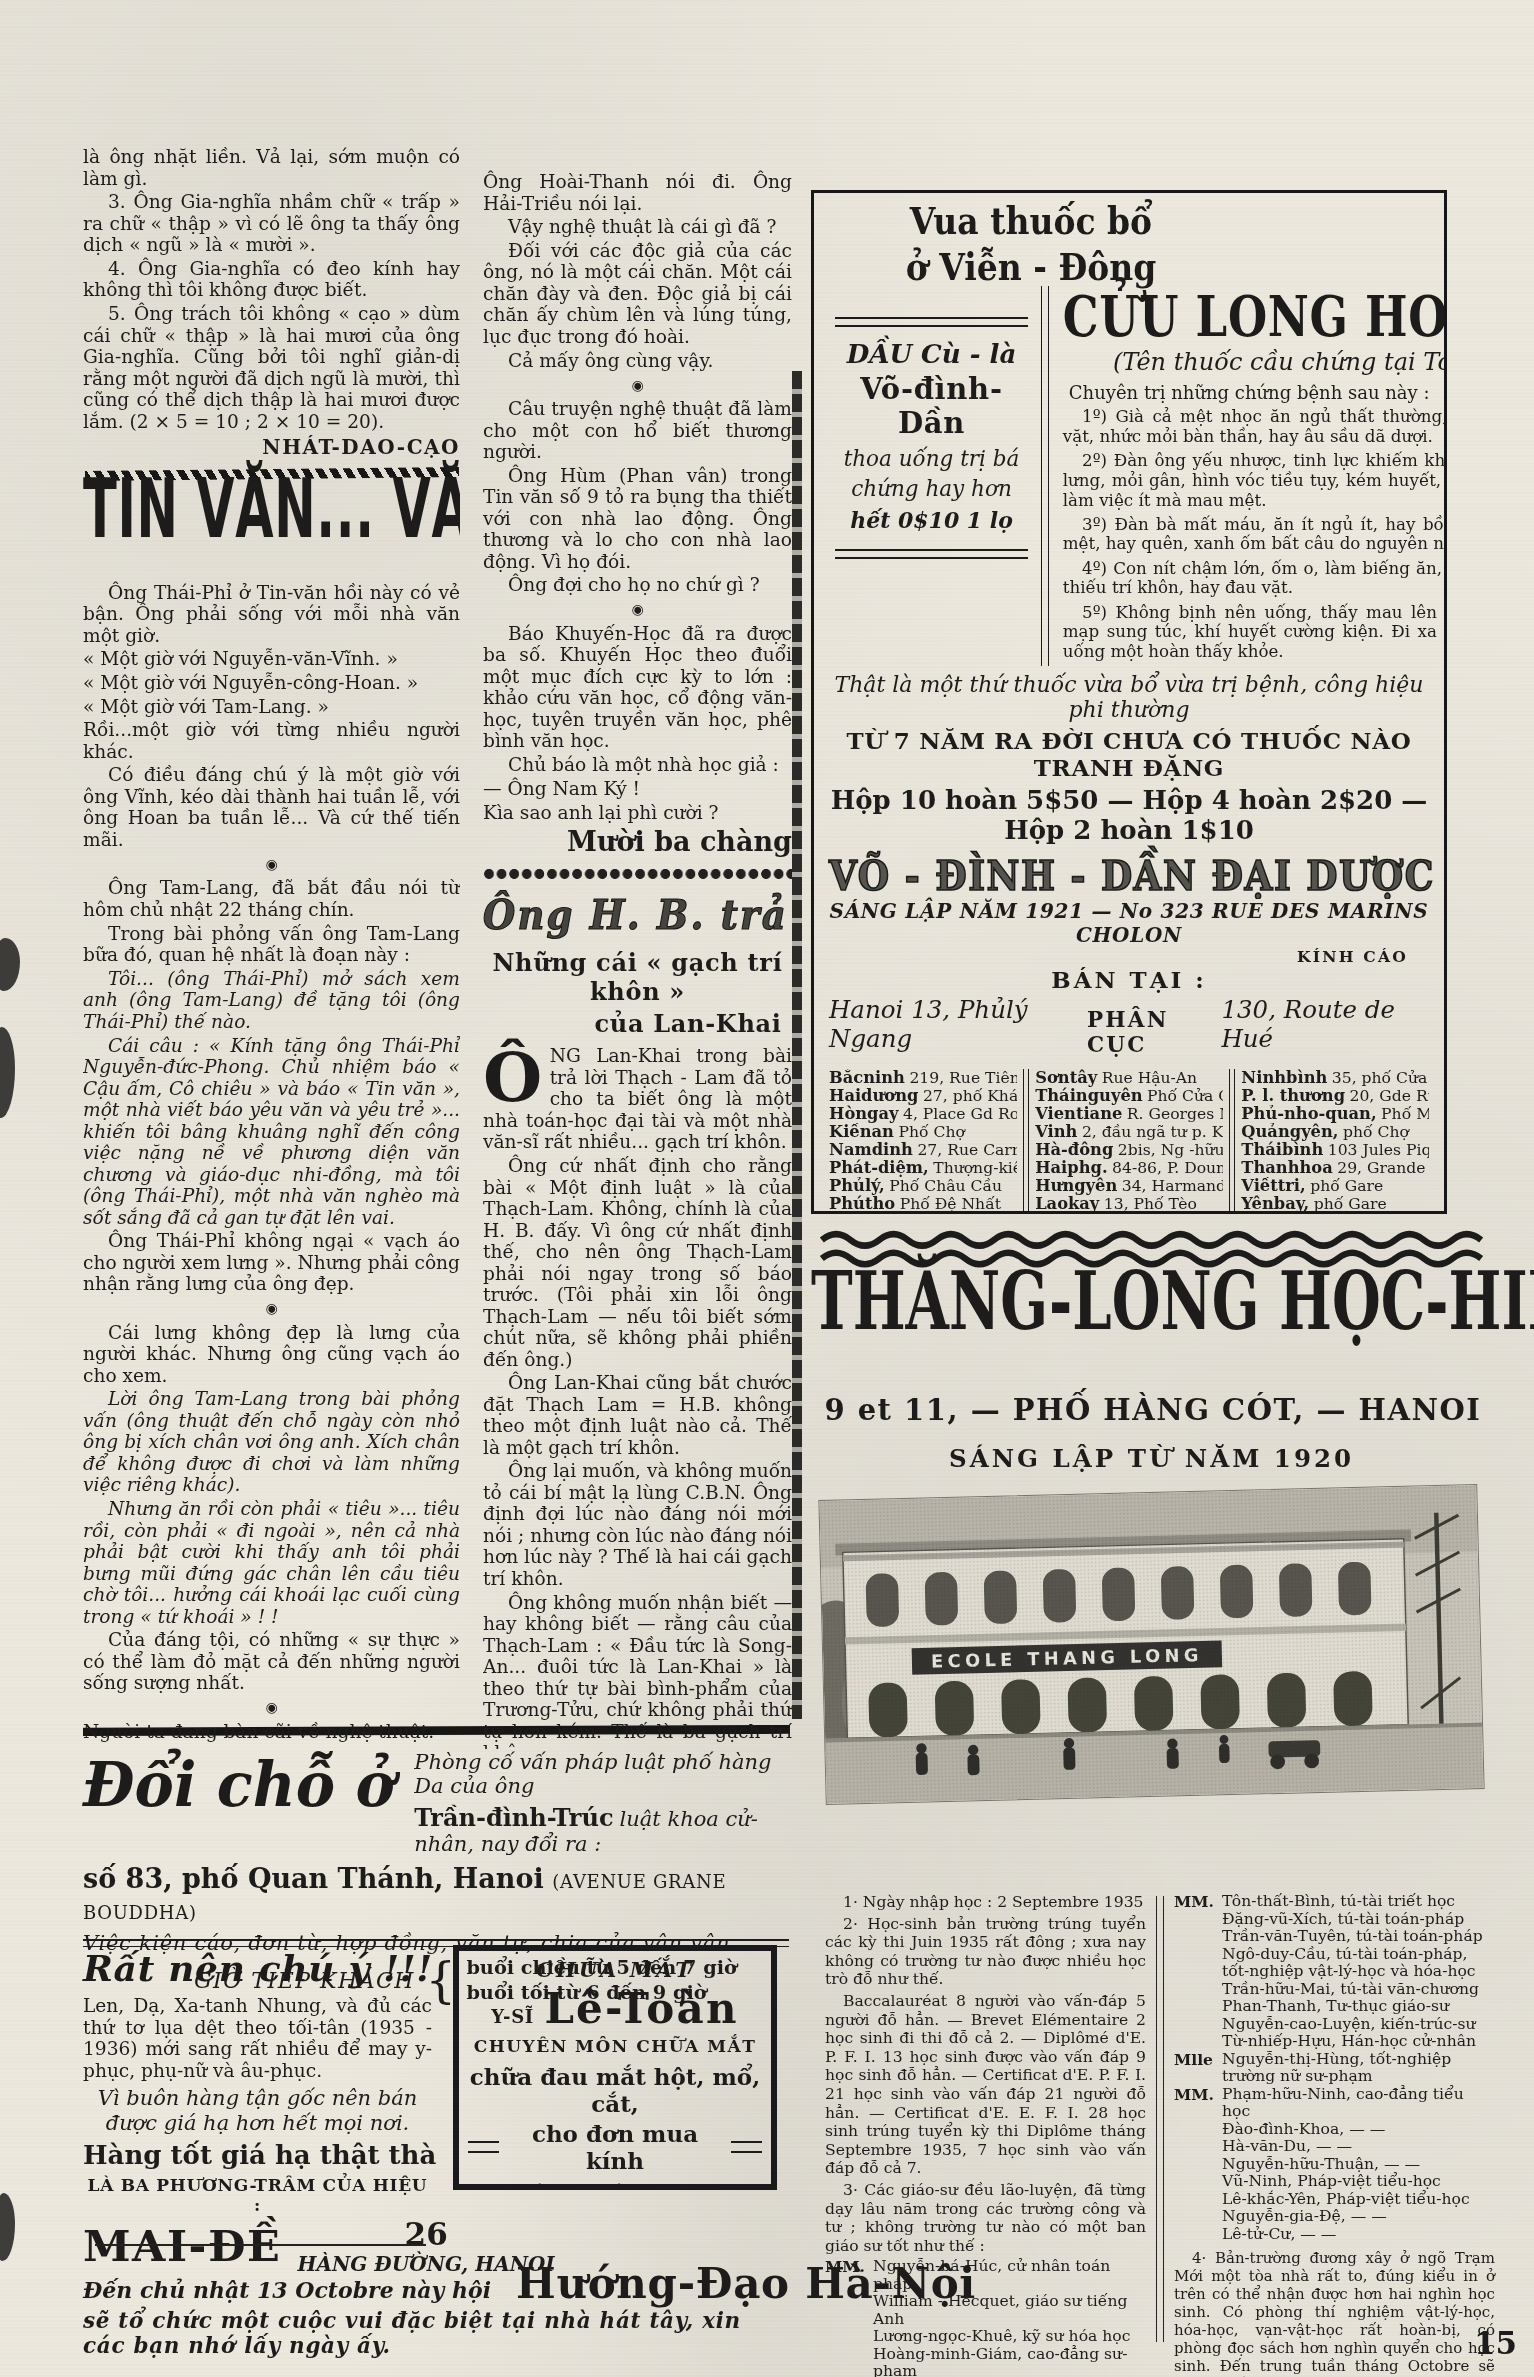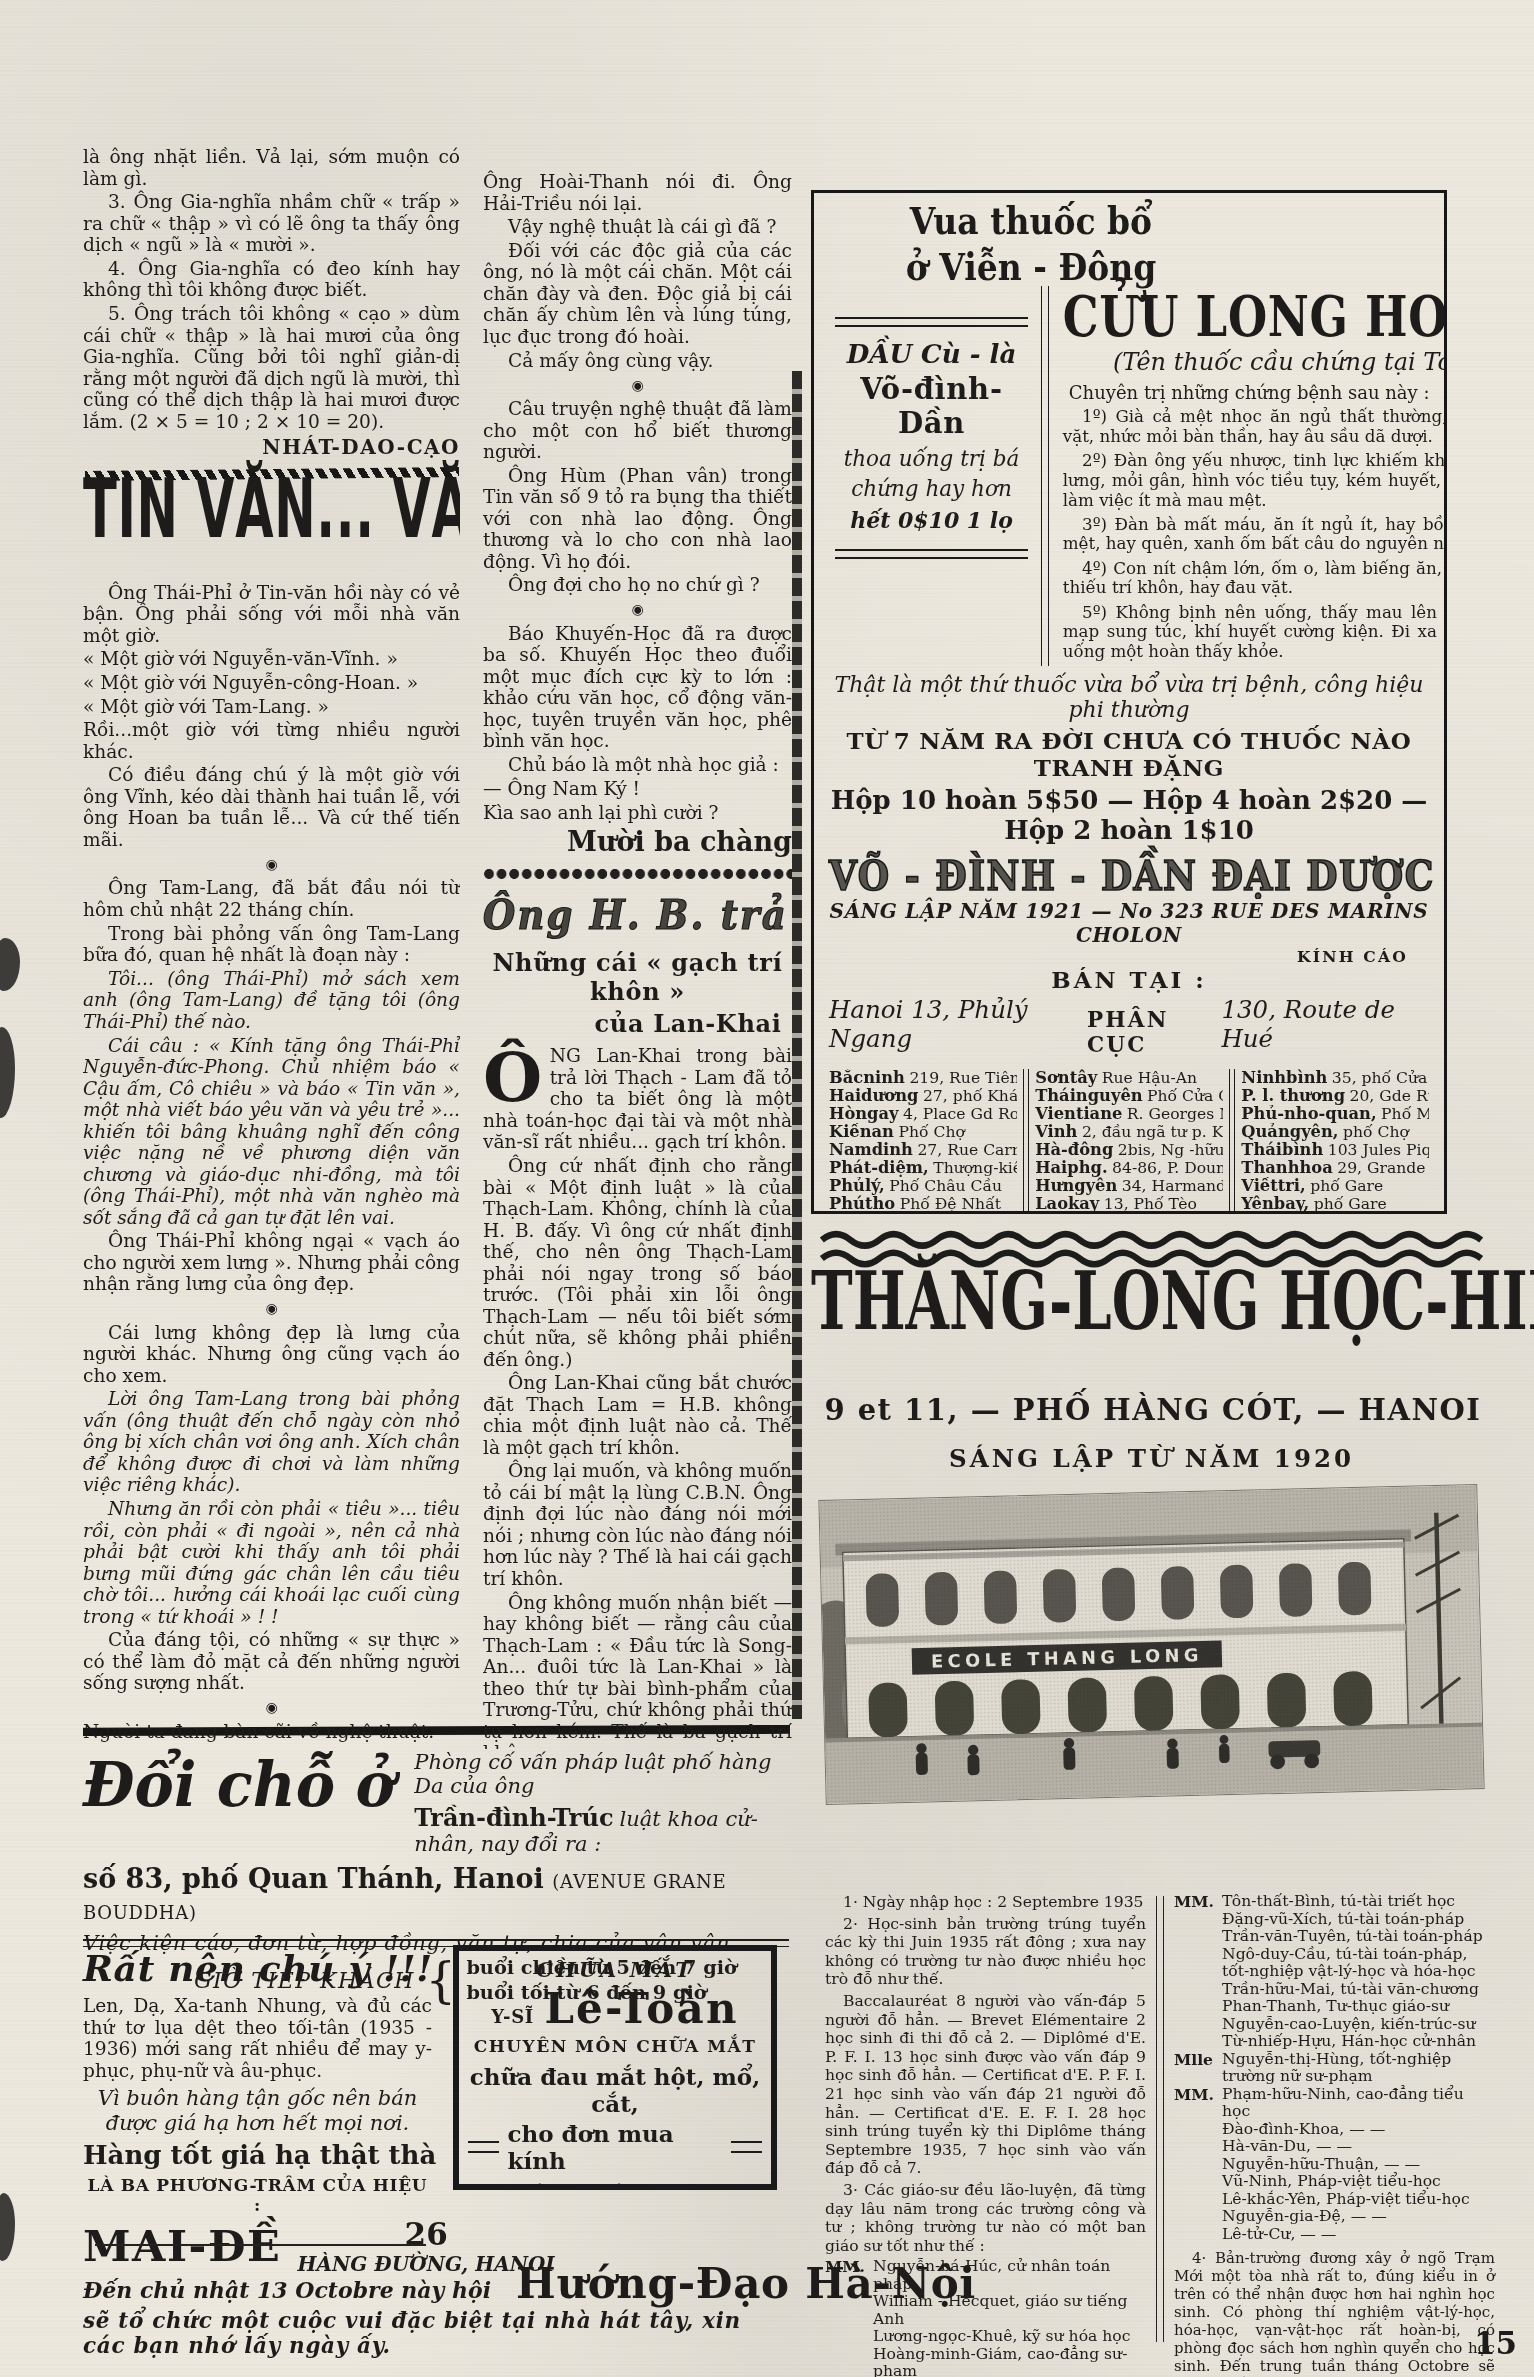--- a/index.html
+++ b/index.html
@@ -134,21 +134,21 @@
   .hr-ratnen{position:absolute;left:95px;top:2244px;width:331px;height:2.2px;background:#222;}
   
   .letoan{position:absolute;left:453px;top:1945px;width:324px;height:245px;border:6.7px solid #1a1a1d;
         box-sizing:border-box;padding:6px 9px;overflow:hidden;}
   .lt-header{font-size:21px;font-style:italic;font-weight:bold;letter-spacing:3px;text-align:center;}
   .lt-namerow{display:flex;align-items:baseline;justify-content:center;gap:10.4px;margin-top:1.5px;}
   .lt-ysi{font-size:18px;font-weight:bold;letter-spacing:0.7px;}
   .lt-name{font-size:42px;font-weight:bold;letter-spacing:2.2px;}
   .lt-sub{font-size:17px;font-weight:bold;letter-spacing:1.5px;text-align:center;margin-top:3px;}
   .lt-l1{font-size:23px;font-weight:bold;text-align:center;margin-top:7.4px;}
-  .lt-l2{font-size:23px;font-weight:bold;display:flex;align-items:center;justify-content:center;gap:9px;margin-top:3px;}
+  .lt-l2{font-size:23px;font-weight:bold;display:flex;align-items:center;justify-content:center;gap:9px;margin-top:3px;text-align:center;}
   .eqline{width:33px;height:7.4px;border-top:2.2px solid #1b1b19;border-bottom:2.2px solid #1b1b19;}
   .lt-l3{font-size:19.3px;text-align:center;letter-spacing:1.5px;margin-top:7.4px;}
   
   .scout{position:absolute;left:83px;top:2259px;width:706px;}
   .scout-row{display:flex;align-items:baseline;gap:25px;}
   .scout-l1{font-size:22px;font-style:italic;font-weight:bold;white-space:nowrap;}
   .scout-big{font-size:42px;font-weight:bold;white-space:nowrap;letter-spacing:0.7px;}
   .scout-l2{margin-top:0;font-size:21.5px;font-style:italic;font-weight:bold;letter-spacing:0.7px;}
   .pageno{position:absolute;left:1474px;top:2325px;font-size:31px;font-weight:bold;}
 </style>
@@ -214,21 +214,21 @@
         <p class="para noind">Kìa sao anh lại phì cười ?</p>
       </div>
     <p class="sigline mid-sig">Mười ba chàng</p>
     <div class="scallop"></div>
     <h2 class="hbtitle">Ông H. B. trả lời</h2>
     <p class="hbsub">Những cái « gạch trí khôn »</p>
     <p class="hbsub hbsub2">của Lan-Khai</p>
     <p class="para noind"><span class="dropcap">Ô</span><span>NG Lan-Khai trong bài trả lời Thạch - Lam đã tỏ cho ta biết ông là một nhà toán-học đại tài và một nhà văn-sĩ rất nhiều... gạch trí khôn.</span></p>
     <div>
         <p class="para">Ông cứ nhất định cho rằng bài « Một định luật » là của Thạch-Lam. Không, chính là của H. B. đấy. Vì ông cứ nhất định thế, cho nên ông Thạch-Lam phải nói ngay trong số báo trước. (Tôi phải xin lỗi ông Thạch-Lam — nếu tôi biết sớm chút nữa, sẽ không phải phiền đến ông.)</p>
-        <p class="para">Ông Lan-Khai cũng bắt chước đặt Thạch Lam = H.B. không chia một định luật nào cả. Thế là một gạch trí khôn.</p>
+        <p class="para">Ông Lan-Khai cũng bắt chước đặt Thạch Lam = H.B. không theo một định luật nào cả. Thế là một gạch trí khôn.</p>
         <p class="para">Ông lại muốn, và không muốn tỏ cái bí mật lạ lùng C.B.N. Ông định đợi lúc nào đáng nói mới nói ; nhưng còn lúc nào đáng nói hơn lúc này ? Thế là hai cái gạch trí khôn.</p>
         <p class="para">Ông không muốn nhận biết — hay không biết — rằng câu của Thạch-Lam : « Đầu tức là Song-An... đuôi tức là Lan-Khai » là theo thứ tự bài bình-phẩm của Trương-Tửu, chứ không phải thứ tự hơn kém. Thế là ba gạch trí khôn.</p>
       </div>
 
   </section>
 
   <section class="adbox">
     <div class="vua">
       <div>Vua thuốc bổ</div>
       <div>ở Viễn - Đông</div>

